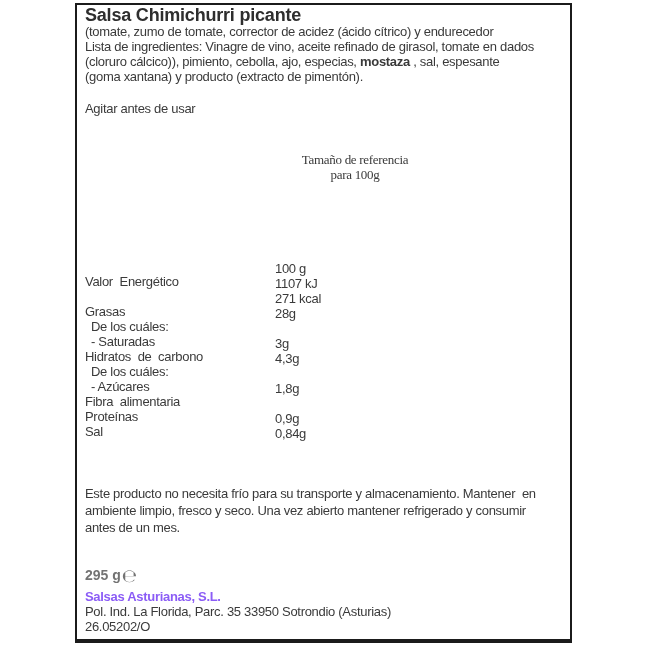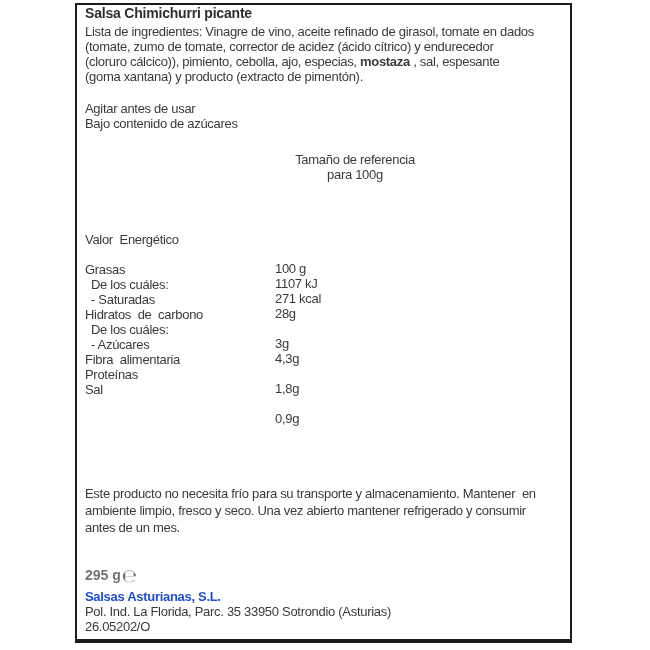--- a/index.html
+++ b/index.html
@@ -30,21 +30,21 @@
     color: #3a3a3a;
     font-size: 13px;
     letter-spacing: -0.3px;
   }
   .abs { position: absolute; }
   .b { font-weight: bold; }
 
   .title {
     left: 8px;
     top: 0px;
-    font-size: 14px;
+    font-size: 18px;
     font-weight: bold;
     color: #2e2e2e;
     letter-spacing: -0.2px;
     white-space: pre;
   }
   .ingredients {
     left: 8px;
     top: 19px;
     width: 484px;
     line-height: 15px;
@@ -53,35 +53,37 @@
 
   .note1 { left: 8px; top: 96px; white-space: pre; }
   .note2 { left: 8px; top: 111px; white-space: pre; }
 
   .ref-block {
     left: 138px;
     top: 147px;
     width: 280px;
     text-align: center;
     line-height: 15px;
+    font-family: Liberation Serif, serif;
   }
 
   .nutrition {
     left: 8px;
     top: 212px;
     width: 484px;
   }
   .nrow {
     position: relative;
     height: 15px;
     line-height: 15px;
   }
   .nrow .nlabel {
     white-space: pre;
     display: inline-block;
+    margin-top: 42px;
   }
   .nrow.indent .nlabel { padding-left: 6px; }
   .nrow .nvalue {
     position: absolute;
     left: 190px;
     top: 0;
     width: 160px;
     white-space: pre;
     margin-top: 44px;
   }
@@ -109,40 +111,39 @@
     vertical-align: -2px;
     margin-left: 1px;
   }
 
   .manufacturer {
     left: 8px;
     top: 584px;
     line-height: 15px;
     width: 484px;
   }
-  .manufacturer .mname { font-weight: bold; color: #1d4ed8; }
+  .manufacturer .mname { font-weight: bold; color: #8b5cf6; }
   .manufacturer div { white-space: pre; }
 </style>
 </head>
 <body>
 
 <div class="page">
   <div class="label-box">
 
     <div class="abs title">Salsa Chimichurri picante</div>
 
     <div class="abs ingredients">
+      <div><span>(tomate, zumo de tomate, corrector de acidez (ácido cítrico) y endurecedor</span></div>
       <div><span>Lista de ingredientes: Vinagre de vino, aceite refinado de girasol, tomate en dados</span></div>
-      <div><span>(tomate, zumo de tomate, corrector de acidez (ácido cítrico) y endurecedor</span></div>
       <div><span>(cloruro cálcico)), pimiento, cebolla, ajo, especias, </span><span class="b">mostaza</span><span> , sal, espesante</span></div>
       <div><span>(goma xantana) y producto (extracto de pimentón).</span></div>
     </div>
 
     <div class="abs note1">Agitar antes de usar</div>
-    <div class="abs note2">Bajo contenido de azúcares</div>
 
     <div class="abs ref-block">
       <div>Tamaño de referencia</div>
       <div>para 100g</div>
     </div>
 
     <div class="abs nutrition">
       <div class="nrow">
         <span class="nlabel"></span>
         <span class="nvalue">100 g</span>
@@ -181,20 +182,21 @@
       </div>
       <div class="nrow">
         <span class="nlabel">Fibra  alimentaria</span>
       </div>
       <div class="nrow">
         <span class="nlabel">Proteínas</span>
         <span class="nvalue">0,9g</span>
       </div>
       <div class="nrow">
         <span class="nlabel">Sal</span>
+        <span class="nvalue">0,84g</span>
       </div>
     </div>
 
     <div class="abs storage">
       <div>Este producto no necesita frío para su transporte y almacenamiento. Mantener  en</div>
       <div>ambiente limpio, fresco y seco. Una vez abierto mantener refrigerado y consumir</div>
       <div>antes de un mes.</div>
     </div>
 
     <div class="abs net-weight">

